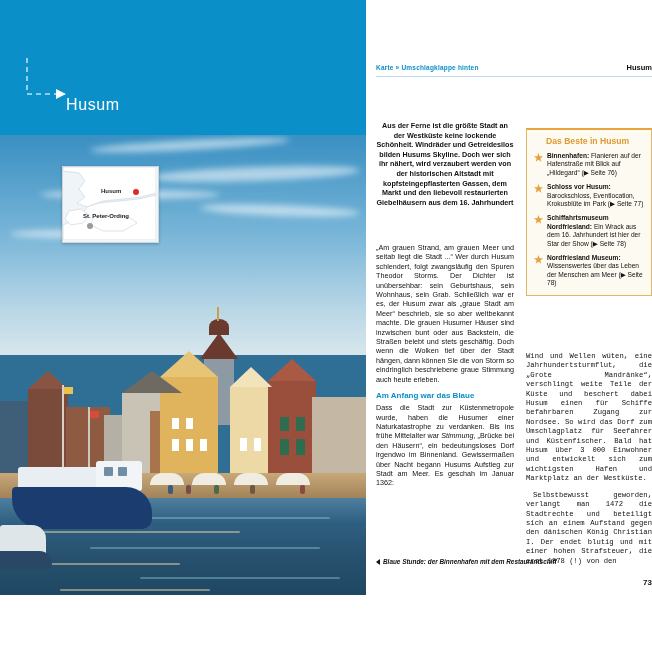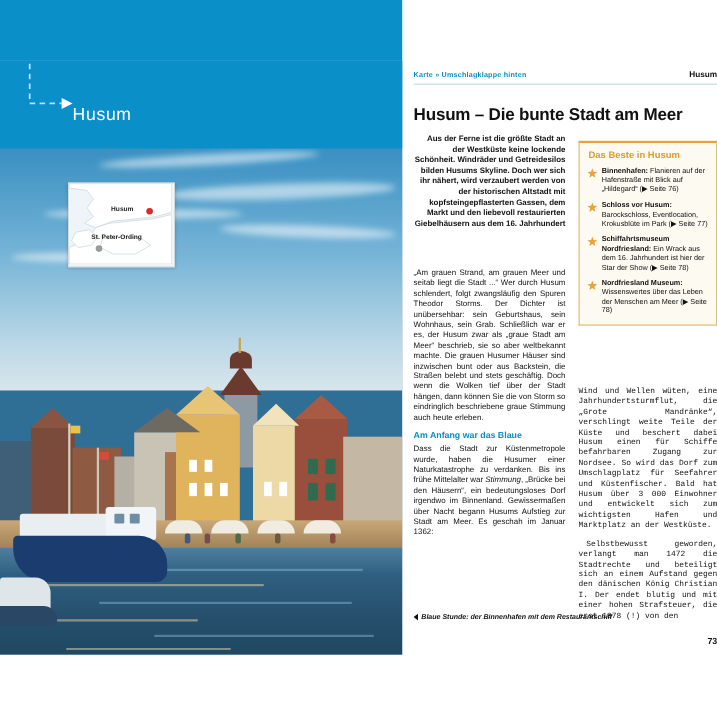--- a/index.html
+++ b/index.html
@@ -68,32 +68,32 @@
   .right-page{position:absolute;left:366px;top:0;width:286px;height:652px;background:#fff;}
   .rp-inner{position:absolute;left:10px;top:0;width:276px;height:652px;}
 
   .crumb-row{position:absolute;left:0;top:63px;width:276px;display:flex;justify-content:space-between;align-items:baseline;}
   .crumb{font-size:6.5px;color:#0a8fc8;font-weight:bold;letter-spacing:.2px;}
   .crumb-right{font-size:7.5px;color:#111;font-weight:bold;}
   .rule{position:absolute;left:0;top:76px;width:276px;height:1px;background:#bfd9e8;}
 
   .title{position:absolute;left:0;top:86px;width:276px;font-size:15.5px;font-weight:bold;color:#111;letter-spacing:-.2px;}
 
-  .intro{position:absolute;left:0;top:121px;width:138px;font-size:7.2px;line-height:9.6px;font-weight:bold;color:#111;text-align:right;}
+  .intro{position:absolute;left:0;top:121px;width:138px;font-size:7.2px;line-height:9.6px;font-weight:bold;color:#111;text-align:center;}
 
   .col1{position:absolute;left:0;top:243px;width:138px;}
   .col2{position:absolute;left:150px;top:352px;width:126px;font-family:Liberation Mono, monospace;}
   .body-p{font-size:7.2px;line-height:9.4px;color:#111;text-align:justify;margin:0 0 7px 0;}
   .body-p.ind{text-indent:7px;}
   .subhead{font-size:8px;font-weight:bold;color:#0a8fc8;margin:4px 0 3px 0;}
   .ital{font-style:italic;}
 
   
   .box{position:absolute;left:150px;top:128px;width:126px;background:#fdfaf2;border:1px solid #e0b765;border-top:2px solid #e8a33d;padding:6px 7px 7px 7px;box-sizing:border-box;}
-  .box-title{font-size:8.6px;font-weight:bold;color:#e09a2e;margin:0 0 6px 1px;}
+  .box-title{font-size:8.6px;font-weight:bold;color:#e09a2e;margin:0 0 6px 12px;}
   .box-item{display:flex;gap:4px;margin-bottom:6px;}
   .star{flex:0 0 auto;width:9px;height:9px;margin-top:1px;}
   .box-txt{font-size:6.6px;line-height:8.4px;color:#111;}
   .box-txt b{font-weight:bold;}
 
   .caption{position:absolute;left:0;top:558px;width:276px;font-size:6.4px;font-style:italic;font-weight:bold;color:#111;}
   .cap-tri{display:inline-block;width:0;height:0;border-top:3px solid transparent;border-bottom:3px solid transparent;border-right:4px solid #111;margin-right:3px;vertical-align:middle;}
   .pageno{position:absolute;right:0;top:578px;font-size:8px;font-weight:bold;color:#111;}
 </style>
 </head>
@@ -208,21 +208,20 @@
 
   <div class="right-page">
     <div class="rp-inner">
 
       <div class="crumb-row">
         <div class="crumb">Karte » Umschlagklappe hinten</div>
         <div class="crumb-right">Husum</div>
       </div>
       <div class="rule"></div>
 
-      <h1 class="title">Husum – Die bunte Stadt am Meer</h1>
 
       <div class="intro">Aus der Ferne ist die größte Stadt an der Westküste keine lockende Schönheit. Windräder und Getreidesilos bilden Husums Skyline. Doch wer sich ihr nähert, wird verzaubert werden von der historischen Altstadt mit kopfsteingepflasterten Gassen, dem Markt und den liebevoll restaurierten Giebelhäusern aus dem 16. Jahrhundert</div>
 
       <div class="box">
         <div class="box-title">Das Beste in Husum</div>
 
         <div class="box-item">
           <svg class="star" viewBox="0 0 10 10">
               <polygon points="5,0 6.3,3.5 10,3.7 7.1,6 8.1,9.6 5,7.5 1.9,9.6 2.9,6 0,3.7 3.7,3.5" fill="#e8a33d"></polygon>
             </svg>

